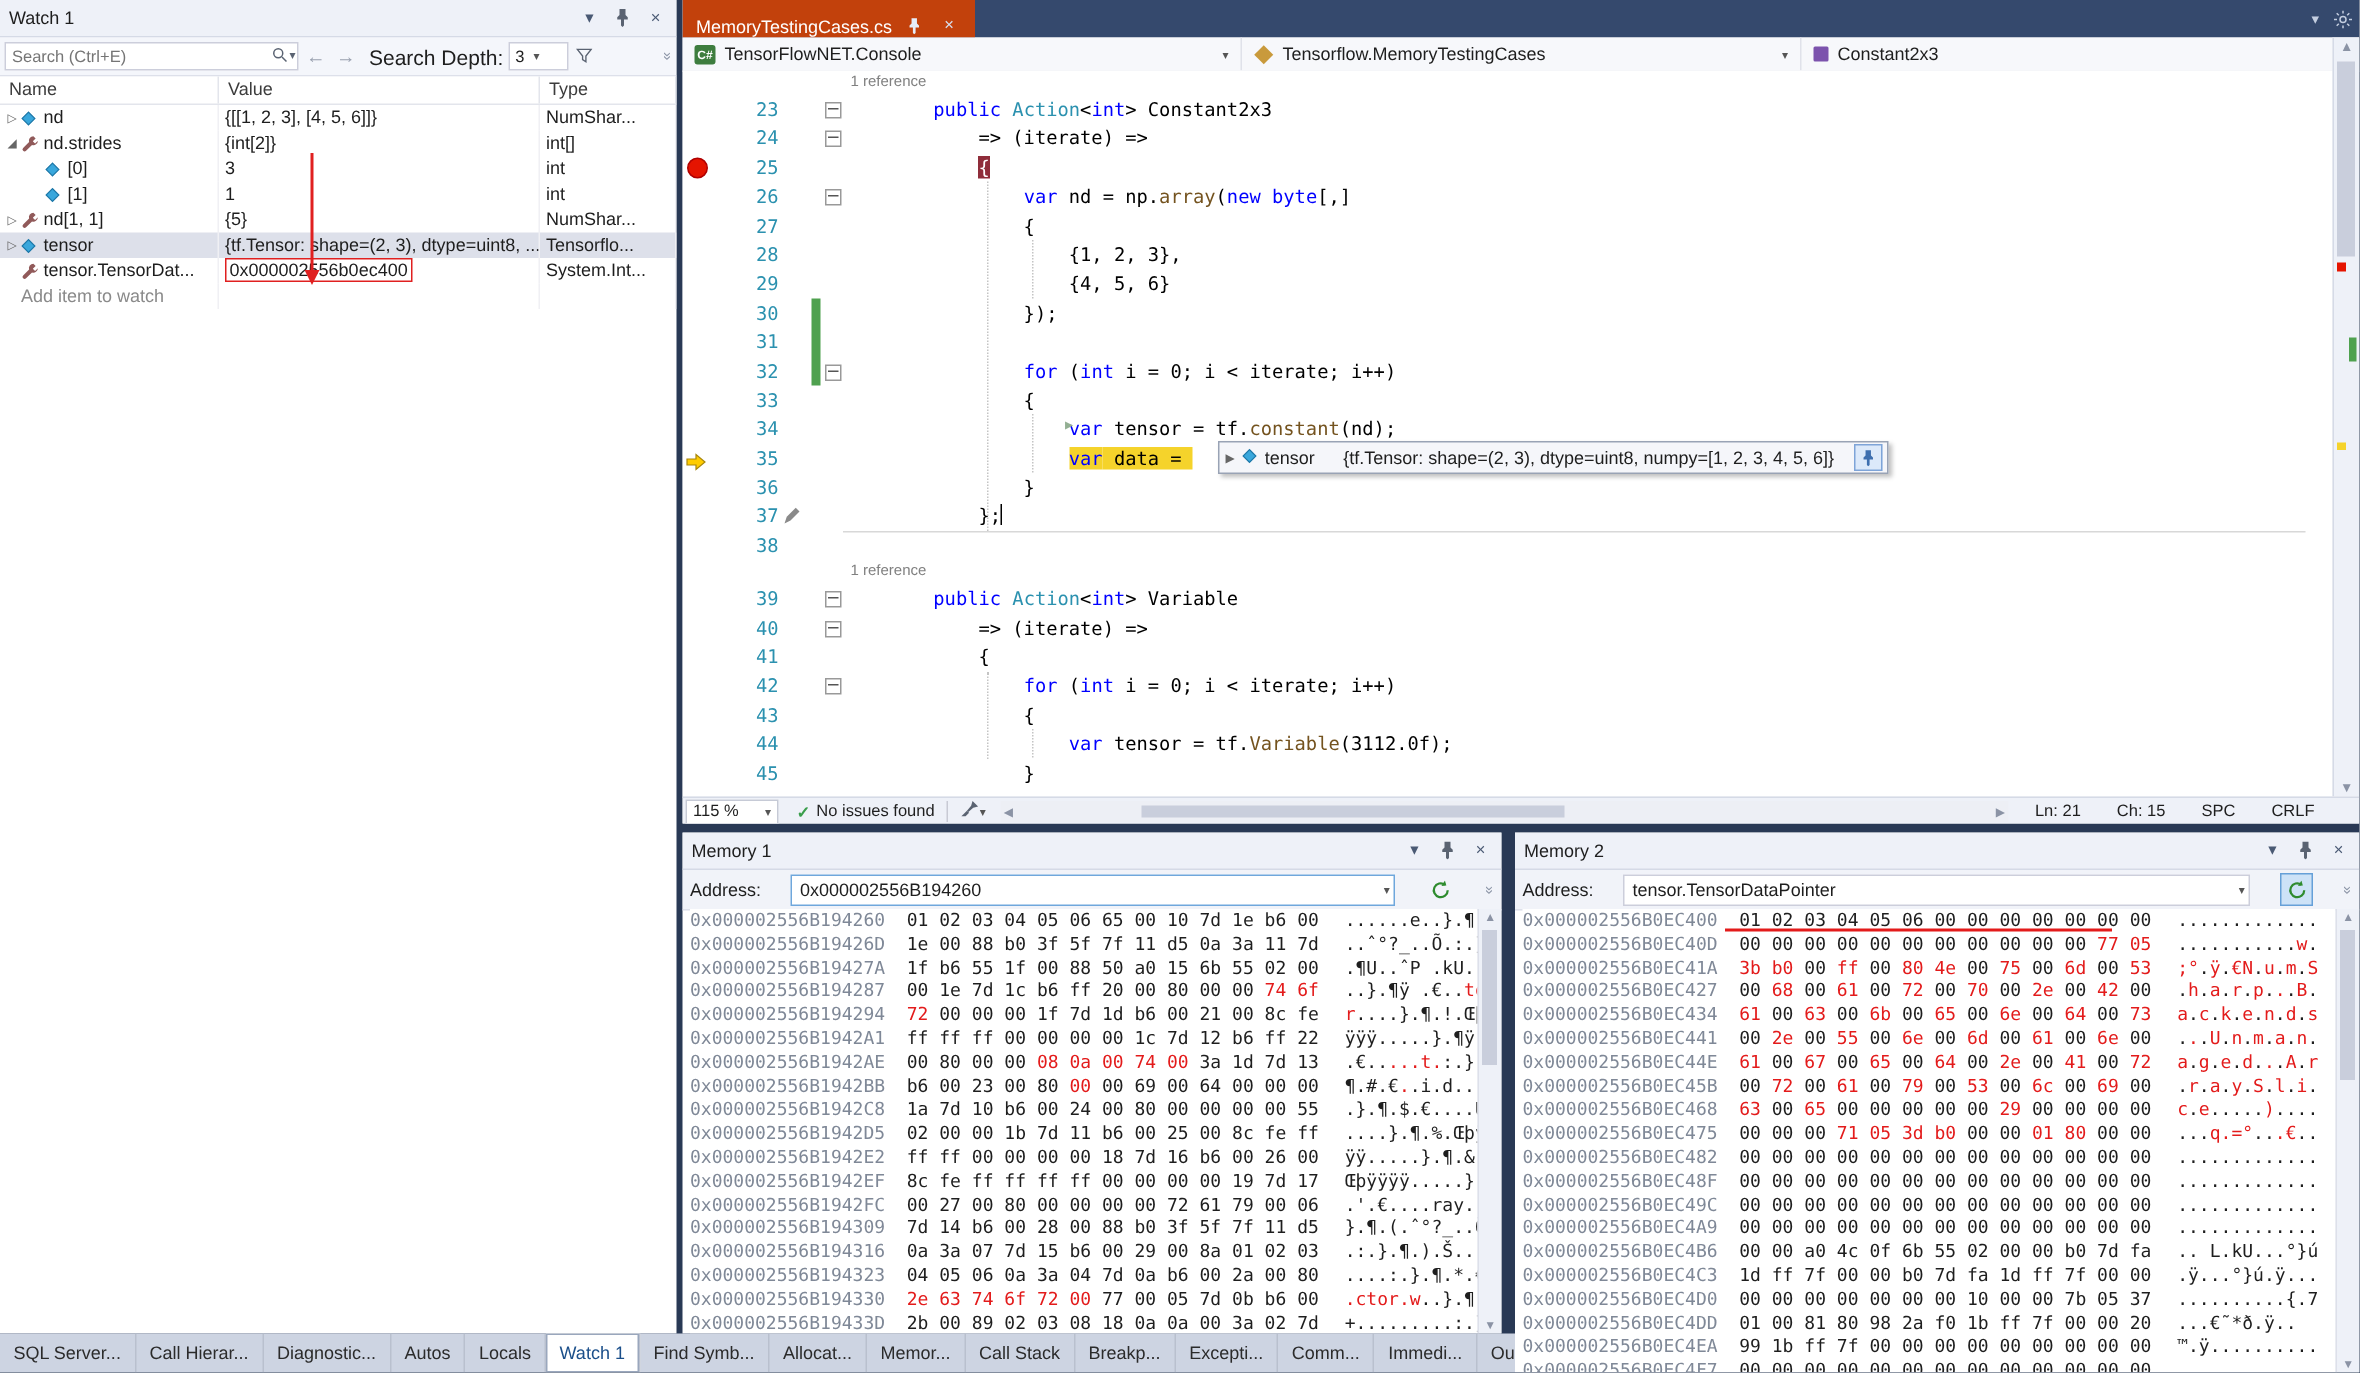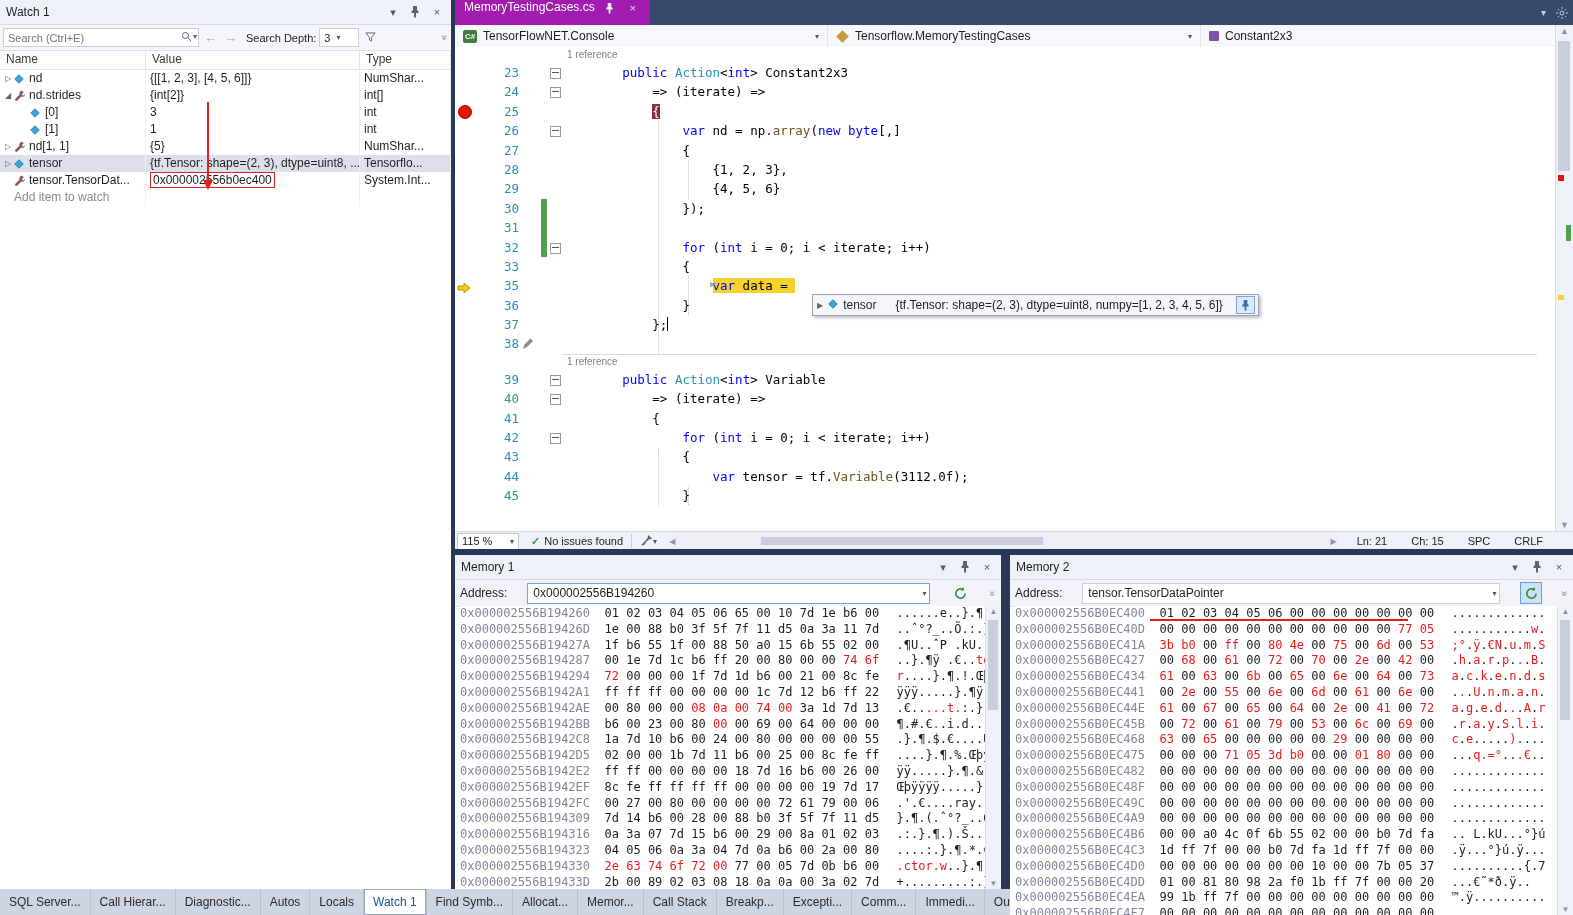--- a/index.html
+++ b/index.html
@@ -11,40 +11,40 @@
   .tbar .sp{flex:1}
   .tic{width:16px;height:16px;display:flex;align-items:center;justify-content:center;color:#4A5A74;font-size:11px;line-height:16px}
 
   
   #watch{left:0;top:0;width:451px;height:889px}
   .wsearch{height:25px;background:#F4F6FB;border-bottom:1px solid #DDE0EA;display:flex;align-items:center;gap:3px;padding:0 3px}
   .sin{position:relative}
   .sin input{width:168px;height:17px;border:1px solid #CCCEDB;font:11px "Liberation Sans",sans-serif;padding:0 22px 0 4px;color:#333;outline:none}
   .sin .mag{position:absolute;right:2px;top:3px;display:flex;align-items:center;gap:1px;color:#5A6372;font-size:8px}
   .navarr{color:#9AA1B0;font-size:13px;padding:0 2px}
-  .sdl{font-size:11px;color:#1e1e1e;margin-left:4px}
+  .sdl{font-size:14px;color:#1e1e1e;margin-left:4px}
   .combo{height:17px;min-width:30px;border:1px solid #CCCEDB;background:#fff;display:flex;align-items:center;padding:0 4px;gap:6px;font-size:11px}
   .dd{color:#555;font-size:8px}
   .ovf{transform:rotate(90deg);color:#8A93A5;font-size:10px;margin-left:auto}
   .whead{display:grid;grid-template-columns:146px 214px 91px;height:18px;background:#fff;border-bottom:1px solid #E3E5EC}
   .whead div{padding:1px 6px;border-right:1px solid #E3E5EC;color:#3c3c3c}
   .w-row{display:grid;grid-template-columns:146px 214px 91px;height:17px;line-height:17px}
   .w-row .c{padding:0 4px;border-right:1px solid #F0F0F4;overflow:hidden;white-space:nowrap}
   .w-row.sel{background:#DDE0EA}
   .w-row.ghost .c{color:#8a8a8a;}
   .cname{display:flex;align-items:center}
   .exp{display:inline-block;width:12px;flex:0 0 12px;color:#666;font-size:8px;text-align:center}
   .wicon{display:inline-flex;width:15px;flex:0 0 15px;align-items:center}
   .redbox{border:1px solid #E02020;padding:0 2px}
   #warrow{position:absolute;left:196px;top:102px;pointer-events:none}
 
   
   #editor{left:455px;top:0;width:1118px;height:549px}
   #etabs{position:absolute;left:0;top:0;width:100%;height:25px;background:#35496D;display:flex;align-items:stretch}
-  .etab{background:#a21caf;color:#fff;display:flex;align-items:flex-start;gap:7px;padding:0 9px;font-size:12px}
+  .etab{background:#c2410c;color:#fff;display:flex;align-items:flex-end;gap:7px;padding:0 9px;font-size:12px}
   .etab .tic{color:#D8E0F0}
   #etabs .sp{flex:1}
   #etabs .rtic{display:flex;align-items:center;color:#C4CEE0;padding:0 5px;font-size:10px}
   #enav{position:absolute;left:0;top:25px;width:100%;height:22px;background:#F7F8FB;border-bottom:1px solid #E0E2EA;display:flex}
   .navc{flex:1;display:flex;align-items:center;gap:6px;padding:0 8px;border-right:1px solid #E0E2EA;font-size:12px;overflow:hidden}
   .navc .dd{margin-left:auto}
   .ic-proj{width:14px;height:13px;background:#3E7D3E;color:#fff;border-radius:2px;font-size:8px;font-weight:bold;display:flex;align-items:center;justify-content:center;flex:0 0 14px}
   .ic-class{width:9px;height:9px;background:#C99A3C;transform:rotate(45deg);margin:0 2px;flex:0 0 9px}
   .ic-method{width:10px;height:10px;background:#7C53AD;border-radius:1px;flex:0 0 10px}
 
@@ -388,20 +388,27 @@
             <span class="ct"><span class="tk-p">                </span><span class="tk-k">for</span><span class="tk-p"> (</span><span class="tk-k">int</span><span class="tk-p"> i = 0; i &lt; iterate; i++)</span></span>
           </div>
           <div class="crow">
             <span class="cg"></span>
             <span class="cn">33</span>
             <span class="cpad"></span>
             <span class="cf"></span>
             <span class="ct"><span class="tk-p">                {</span></span>
           </div>
           <div class="crow">
+            <span class="cg"></span>
+            <span class="cn">34</span>
+            <span class="cpad"></span>
+            <span class="cf"></span>
+            <span class="ct"><span class="tk-p">                    </span><span class="tk-k">var</span><span class="tk-p"> tensor = tf.</span><span class="tk-m">constant</span><span class="tk-p">(nd);</span></span>
+          </div>
+          <div class="crow">
             <span class="cg">
               <span class="curarr"><svg width="14" height="12" viewBox="0 0 14 12">
                   <path d="M1 4h6V1l6 5-6 5V8H1z" fill="#FFCC00" stroke="#A8860B" stroke-width="0.8"></path>
                 </svg></span>
             </span>
             <span class="cn">35</span>
             <span class="cpad"></span>
             <span class="cf"></span>
             <span class="ct"><span class="tk-p">                    </span><span class="tk-k tk-hi">var</span><span class="tk-p tk-hi"> data = </span></span>
           </div>

